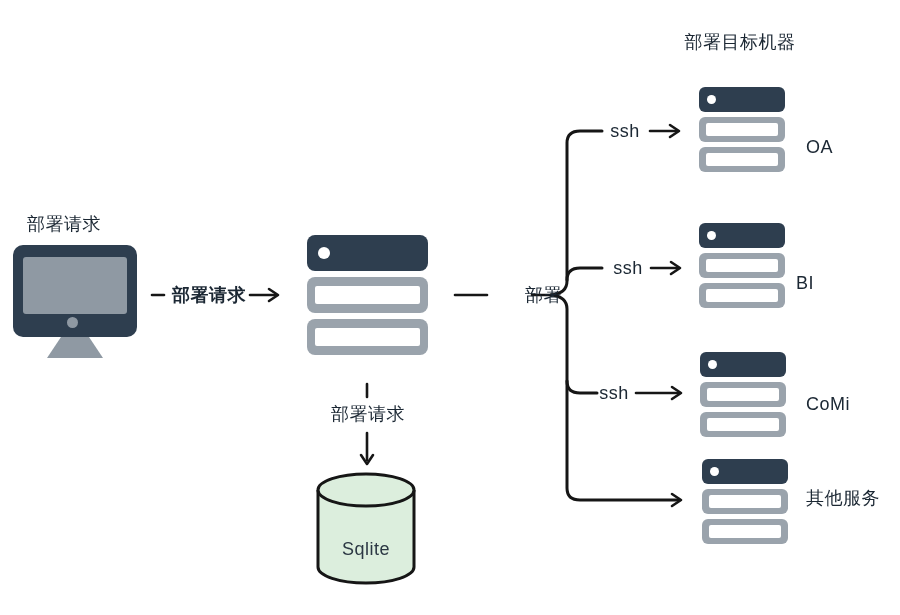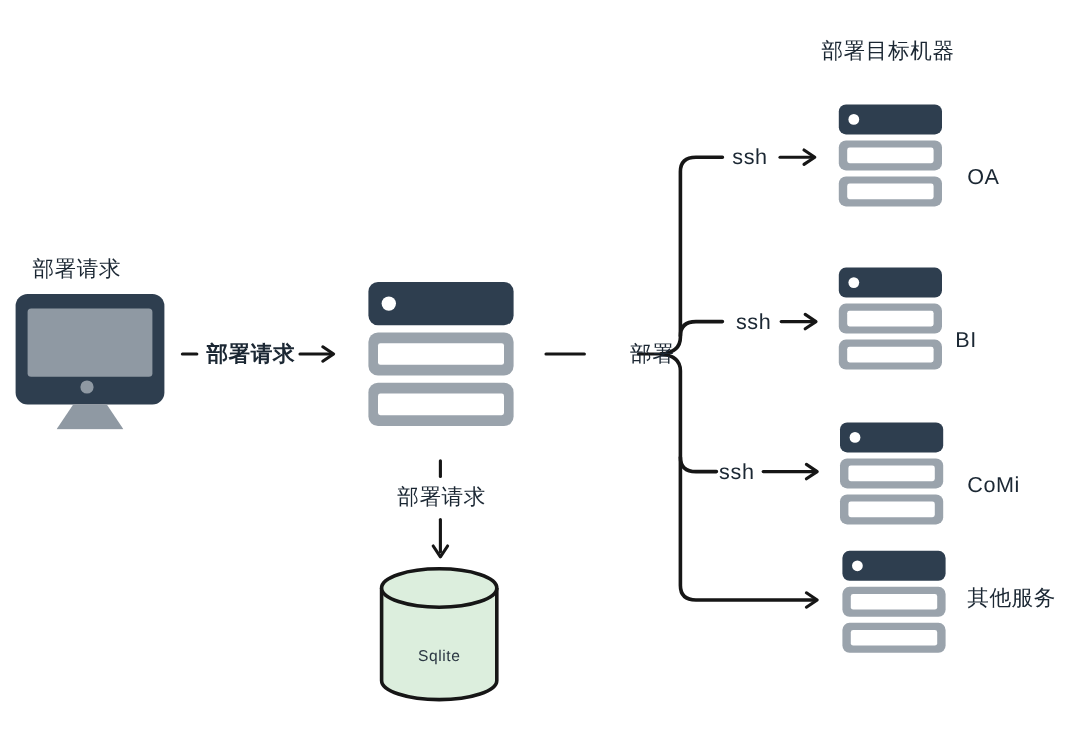--- a/index.html
+++ b/index.html
@@ -104,21 +104,21 @@
       </div>
   </div>
 
   <div class="lbl" style="left:493px;top:285px;margin-left:32px;">部署</div>
 
   <div class="lbl" style="left:331px;top:404px;">部署请求</div>
   <svg class="db" width="102" height="120">
     <path d="M3 19 L3 96 A48 16 0 0 0 99 96 L99 19" fill="#dceedd" stroke="#161616" stroke-width="3"></path>
     <ellipse cx="51" cy="19" rx="48" ry="16" fill="#dceedd" stroke="#161616" stroke-width="3"></ellipse>
   </svg>
-  <div class="lbl center" style="left:315px;top:539px;width:102px;font-size:13px;color:#2b3743;">Sqlite</div>
+  <div class="lbl center" style="left:315px;top:539px;width:102px;font-size:18px;color:#2b3743;">Sqlite</div>
 
   <div class="lbl center" style="left:609px;top:121px;width:32px;">ssh</div>
   <div class="lbl center" style="left:612px;top:258px;width:32px;">ssh</div>
   <div class="lbl center" style="left:598px;top:383px;width:32px;">ssh</div>
 
   <div class="server sm" style="left:699px;top:87px;">
     <div class="bar dark">
         <span class="dot"></span>
       </div>
     <div class="bar gray">

